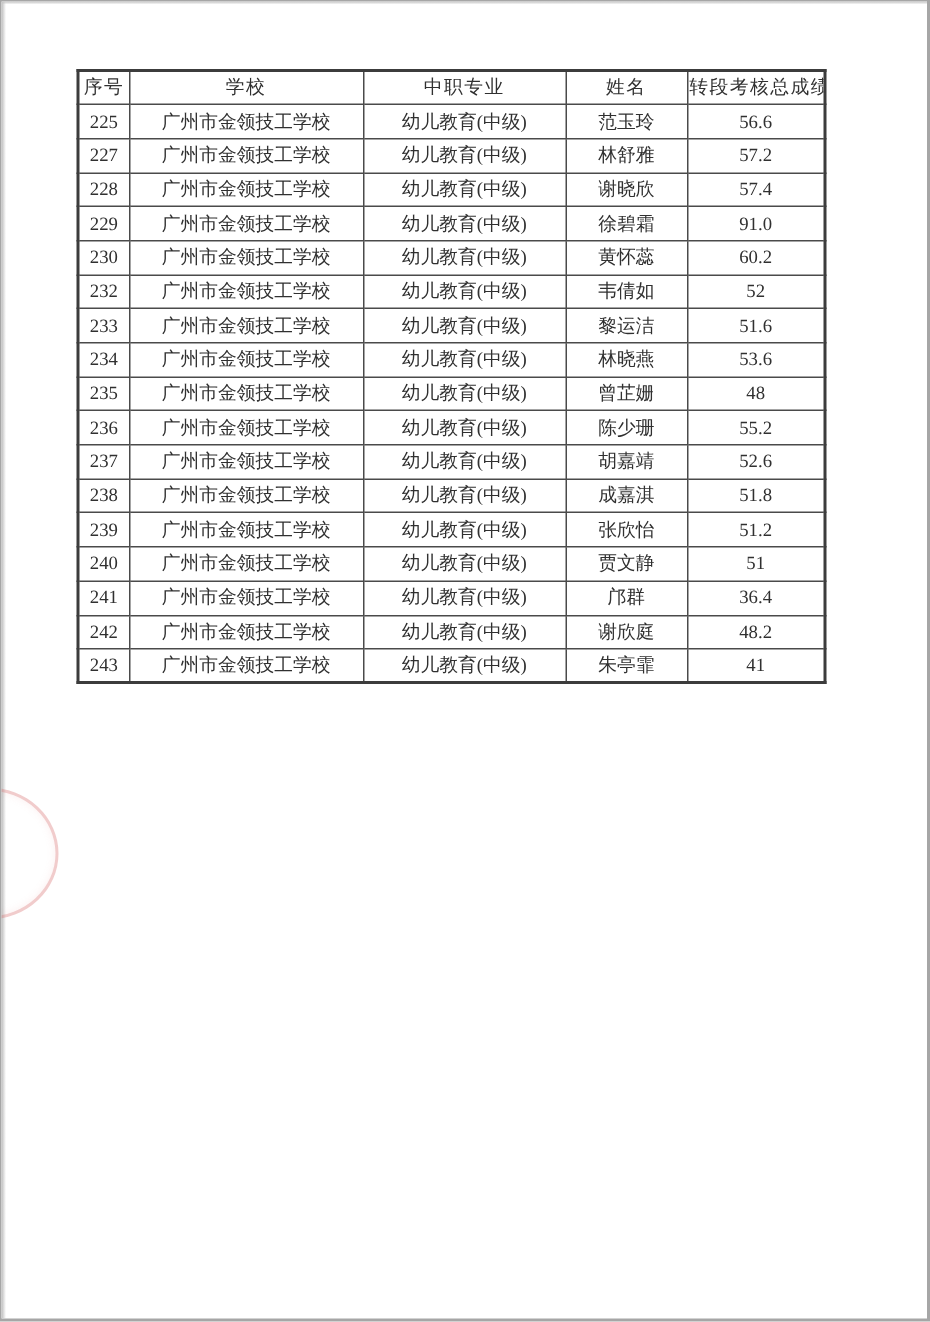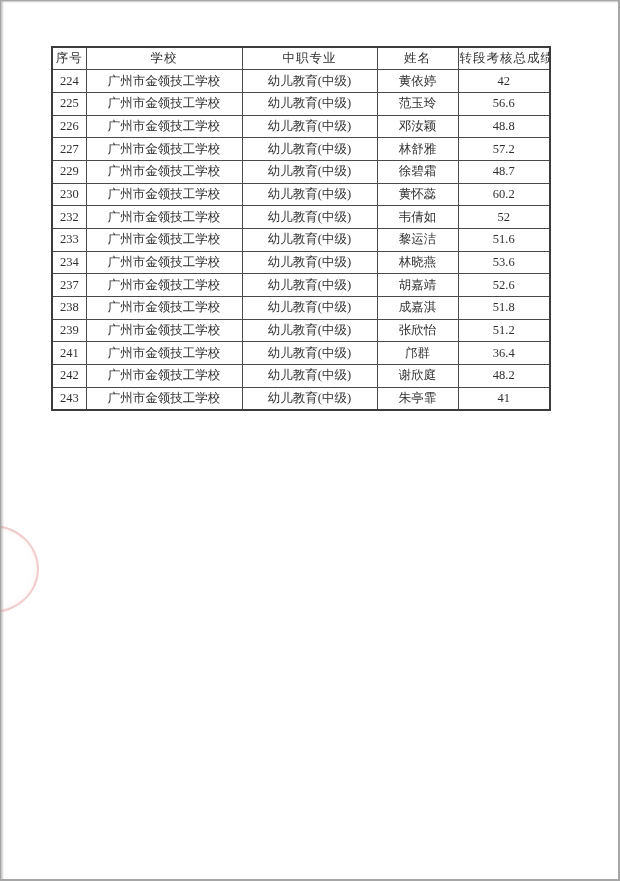--- a/index.html
+++ b/index.html
@@ -80,59 +80,52 @@
   <thead>
     <tr>
       <th>序号</th>
       <th>学校</th>
       <th>中职专业</th>
       <th>姓名</th>
       <th>转段考核总成绩</th>
     </tr>
   </thead>
   <tbody>
-  <tr>
-    <td>224</td>
-    <td>广州市金领技工学校</td>
-    <td>幼儿教育(中级)</td>
-    <td>黄依婷</td>
-    <td>42</td>
-  </tr>
 
   <tr>
     <td>225</td>
     <td>广州市金领技工学校</td>
     <td>幼儿教育(中级)</td>
     <td>范玉玲</td>
     <td>56.6</td>
   </tr>
 
-  <tr>
-    <td>226</td>
-    <td>广州市金领技工学校</td>
-    <td>幼儿教育(中级)</td>
-    <td>邓汝颖</td>
-    <td>48.8</td>
-  </tr>
 
   <tr>
     <td>227</td>
     <td>广州市金领技工学校</td>
     <td>幼儿教育(中级)</td>
     <td>林舒雅</td>
     <td>57.2</td>
   </tr>
 
+  <tr>
+    <td>228</td>
+    <td>广州市金领技工学校</td>
+    <td>幼儿教育(中级)</td>
+    <td>谢晓欣</td>
+    <td>57.4</td>
+  </tr>
 
   <tr>
     <td>229</td>
     <td>广州市金领技工学校</td>
     <td>幼儿教育(中级)</td>
     <td>徐碧霜</td>
-    <td>48.7</td>
+    <td>91.0</td>
   </tr>
 
   <tr>
     <td>230</td>
     <td>广州市金领技工学校</td>
     <td>幼儿教育(中级)</td>
     <td>黄怀蕊</td>
     <td>60.2</td>
   </tr>
 
@@ -154,21 +147,35 @@
   </tr>
 
   <tr>
     <td>234</td>
     <td>广州市金领技工学校</td>
     <td>幼儿教育(中级)</td>
     <td>林晓燕</td>
     <td>53.6</td>
   </tr>
 
-
+  <tr>
+    <td>235</td>
+    <td>广州市金领技工学校</td>
+    <td>幼儿教育(中级)</td>
+    <td>曾芷姗</td>
+    <td>48</td>
+  </tr>
+
+  <tr>
+    <td>236</td>
+    <td>广州市金领技工学校</td>
+    <td>幼儿教育(中级)</td>
+    <td>陈少珊</td>
+    <td>55.2</td>
+  </tr>
 
   <tr>
     <td>237</td>
     <td>广州市金领技工学校</td>
     <td>幼儿教育(中级)</td>
     <td>胡嘉靖</td>
     <td>52.6</td>
   </tr>
 
   <tr>
@@ -180,20 +187,27 @@
   </tr>
 
   <tr>
     <td>239</td>
     <td>广州市金领技工学校</td>
     <td>幼儿教育(中级)</td>
     <td>张欣怡</td>
     <td>51.2</td>
   </tr>
 
+  <tr>
+    <td>240</td>
+    <td>广州市金领技工学校</td>
+    <td>幼儿教育(中级)</td>
+    <td>贾文静</td>
+    <td>51</td>
+  </tr>
 
   <tr>
     <td>241</td>
     <td>广州市金领技工学校</td>
     <td>幼儿教育(中级)</td>
     <td>邝群</td>
     <td>36.4</td>
   </tr>
 
   <tr>

